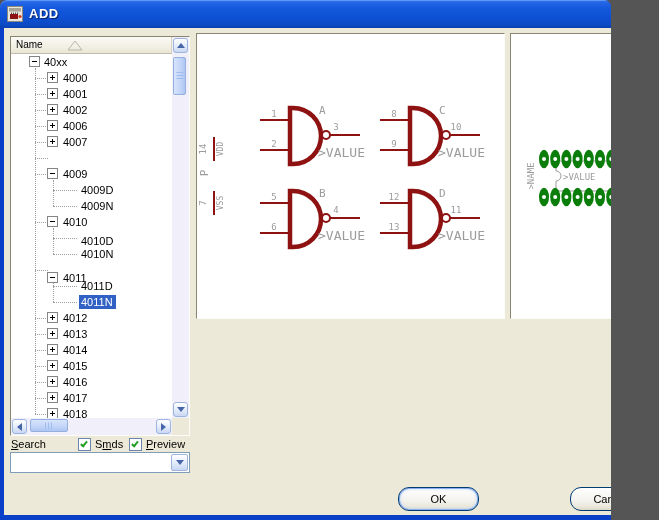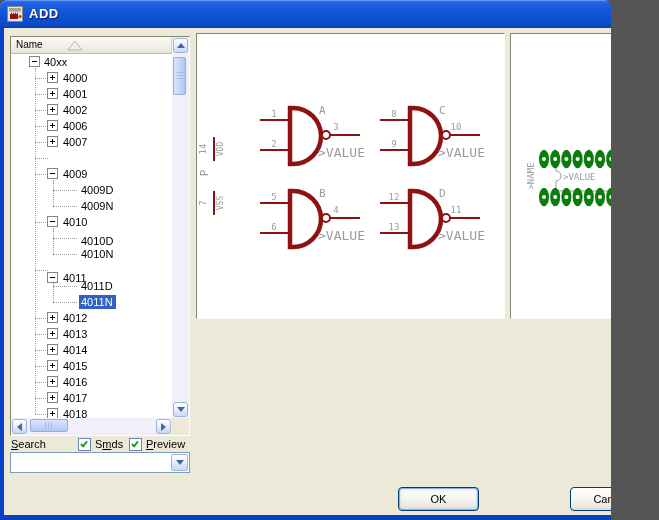--- a/index.html
+++ b/index.html
@@ -71,21 +71,21 @@
     display:flex;align-items:center;justify-content:center;}
 
   
   .schematic-panel{position:absolute;left:196px;top:33px;width:309px;height:286px;}
   .package-panel{position:absolute;left:510px;top:33px;width:141px;height:286px;}
   .desc-panel{position:absolute;left:196px;top:321px;width:456px;height:158px;padding:6px 8px;
     font-size:11px;color:#000;overflow:hidden;}
   .desc-panel div{margin:0 0 15px 0;}
 
   
-  .btn{position:absolute;top:487px;height:24px;border:1px solid #003C74;border-radius:4px;
+  .btn{position:absolute;top:487px;height:24px;border:1px solid #003C74;border-radius:11px;
     background:linear-gradient(180deg,#FFFFFF 0%,#F4F3EE 55%,#EAE8DC 85%,#DCD8C8 100%);
     font:11px "Liberation Sans",sans-serif;color:#000;text-align:center;line-height:21px;}
   .btn.default{box-shadow:inset 0 0 0 1px #8CB0EE, inset 0 0 3px 1px #BDD4F7;}
 </style>
 </head>
 <body>
 
 <div class="window">
 
   <div class="titlebar">

